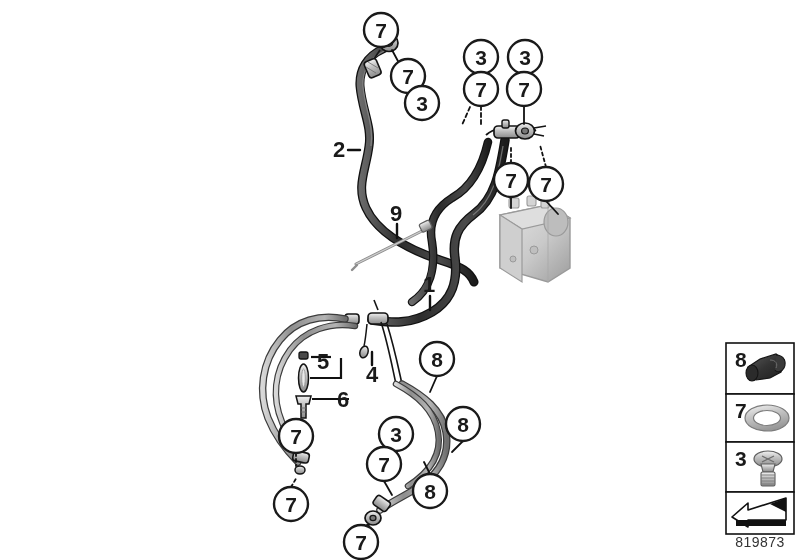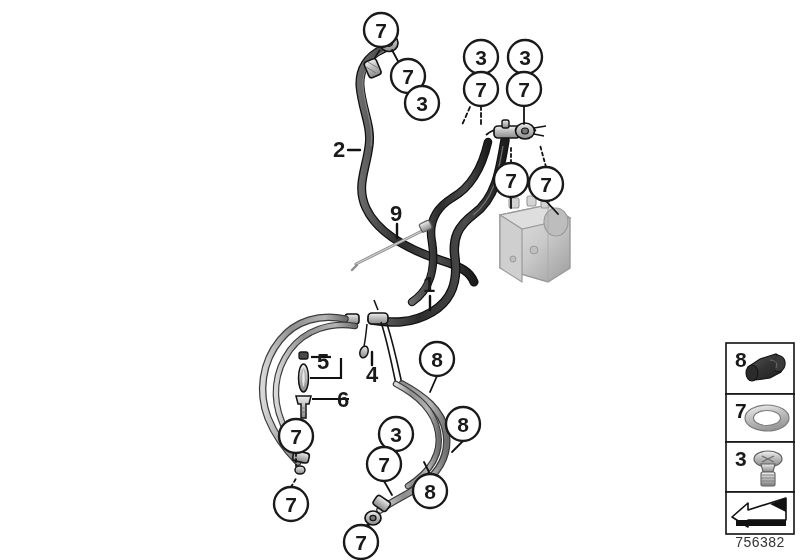--- a/index.html
+++ b/index.html
@@ -299,15 +299,15 @@
         <path d="M748,520 L786,520 L786,526 L736,526 L736,520 Z" fill="#111"></path>
         <path d="M770,504 L786,498 L786,512 Z" fill="#111"></path>
       </g>
     <text x="735" y="367" font-family="&quot;Liberation Sans&quot;,&quot;DejaVu Sans&quot;,sans-serif" font-size="21" font-weight="bold" fill="#1a1a1a">8</text>
         <text x="735" y="418" font-family="&quot;Liberation Sans&quot;,&quot;DejaVu Sans&quot;,sans-serif" font-size="21" font-weight="bold" fill="#1a1a1a">7</text>
         <text x="735" y="466" font-family="&quot;Liberation Sans&quot;,&quot;DejaVu Sans&quot;,sans-serif" font-size="21" font-weight="bold" fill="#1a1a1a">3</text>
       </g>
   </svg>
 
   <div style="position:absolute;left:726px;top:534px;width:68px;text-align:center;
-              font-size:14px;color:#333;letter-spacing:0.5px;">756382</div>
+              font-size:14px;color:#333;letter-spacing:0.5px;">819873</div>
 
 </div>
 
 </body></html>

